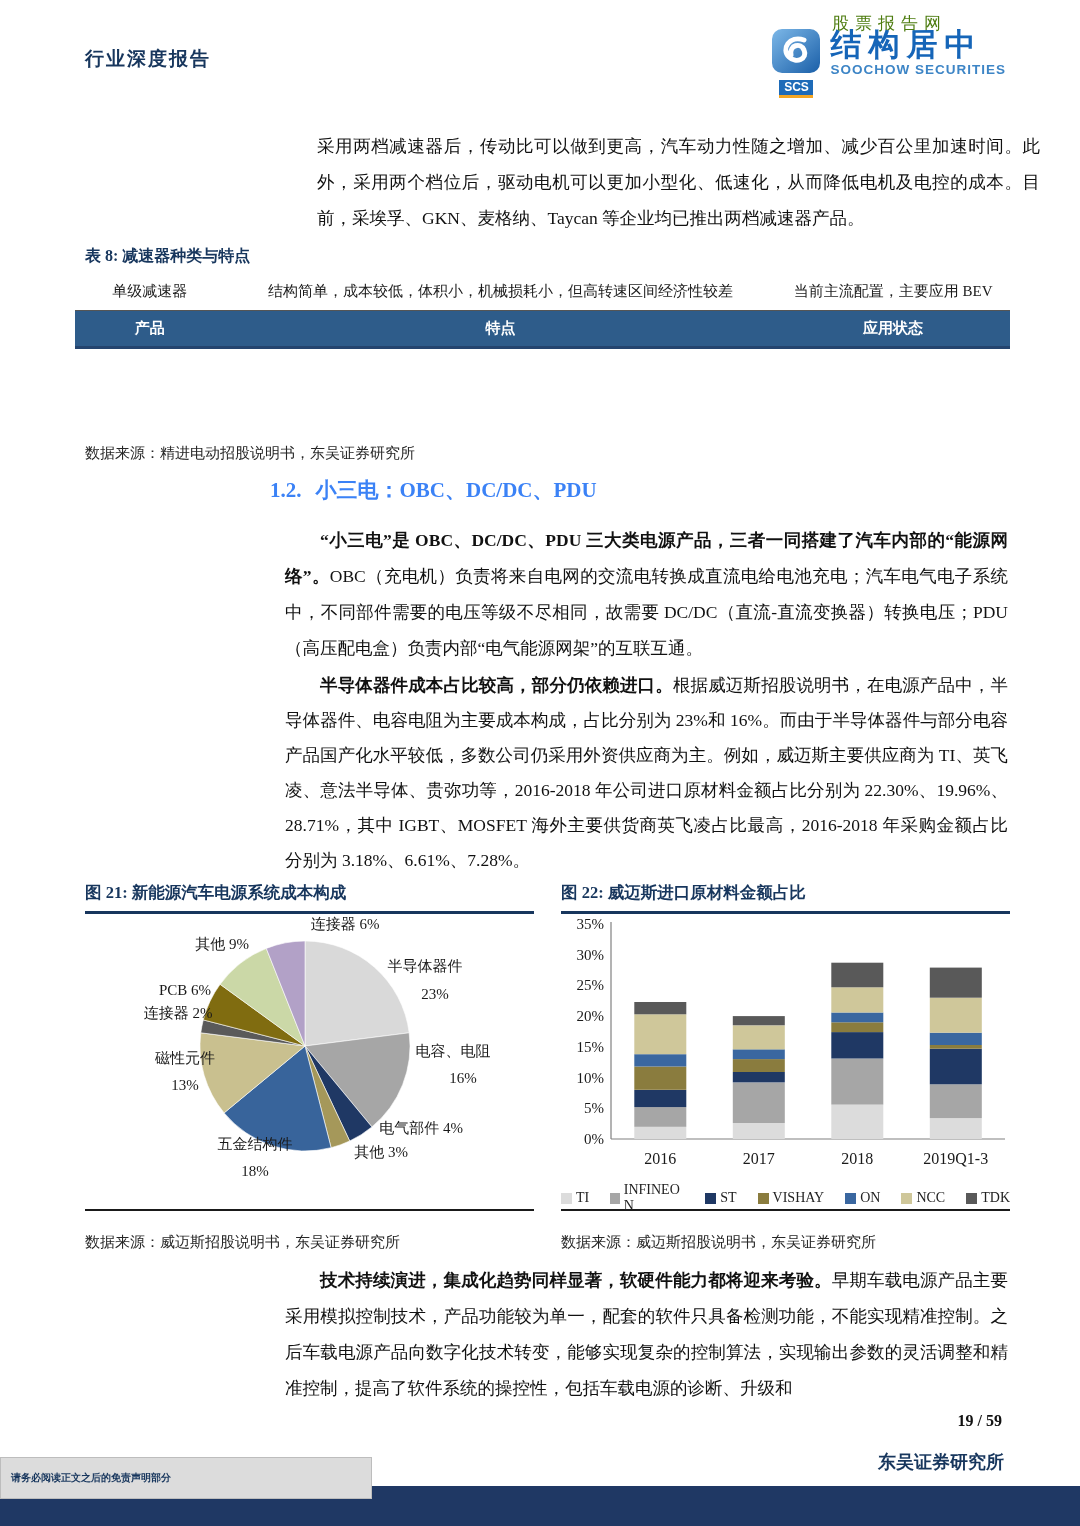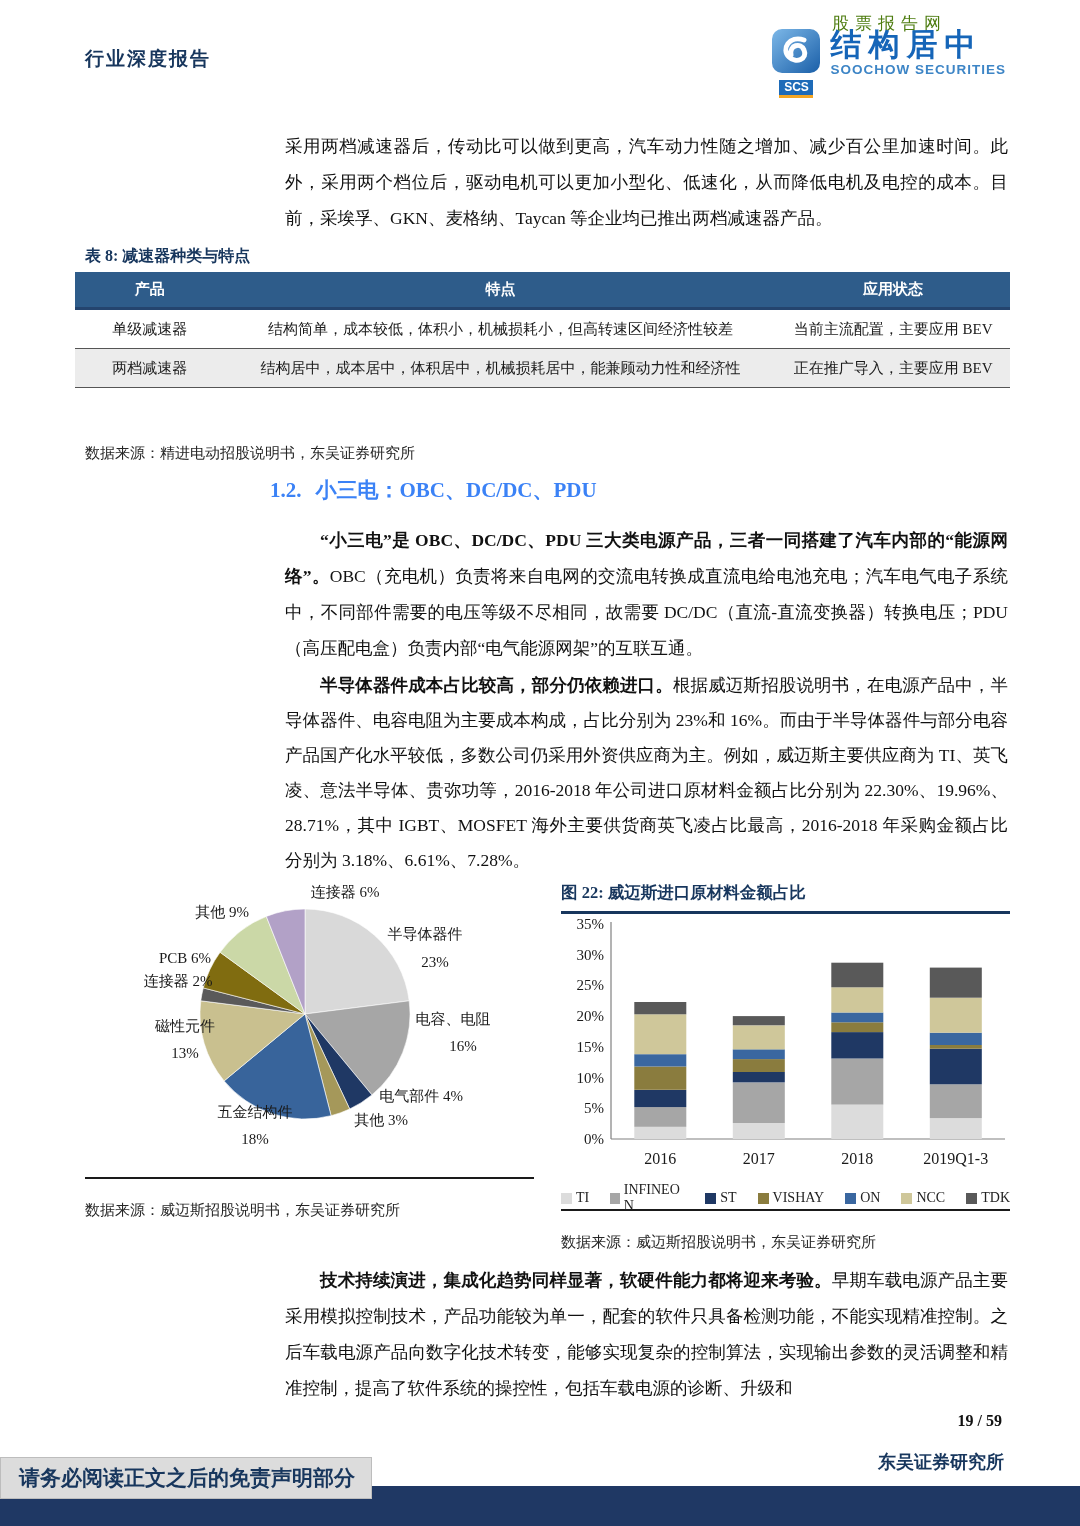--- a/index.html
+++ b/index.html
@@ -42,22 +42,22 @@
   .legend { display:flex; justify-content:center; gap:21px; font-size:14px; color:#222; margin-top:2px;
             font-family:"Liberation Serif",serif; }
   .legend-item { display:flex; align-items:center; gap:4px; }
   .legend-swatch { width:11px; height:11px; display:inline-block; }
   .fig-source { border-top:2px solid #1a1a1a; padding-top:22px; font-size:15px; color:#262626; }
   svg text { font-family:"Liberation Serif",serif; }
   
   .page-num { position:absolute; right:78px; top:1412px; font-size:16px; font-weight:600; color:#111; }
   .institute { position:absolute; right:76px; top:1450px; font-size:18px; font-weight:bold; color:#17365d; }
   .disclaimer { position:absolute; left:0; top:1457px; width:372px; height:42px; background:#dcdcdc;
-                border:1px solid #bdbdbd; color:#17365d; font-weight:bold; font-size:21px;
-                display:flex; align-items:center; padding-left:18px; }
+                border:1px solid #bdbdbd; color:#17365d; font-weight:bold; font-size:10px;
+                display:flex; align-items:center; padding-left:10px; }
   .footer-bar { position:absolute; left:0; bottom:0; width:1080px; height:40px; background:#1f3864; }
 </style>
 </head>
 <body>
 
 <div class="page">
 
   <div class="report-type">行业深度报告</div>
   <div class="watermark">股票报告网</div>
   <div class="logo">
@@ -75,65 +75,61 @@
         </svg>
       </span>
       <div class="logo-scs">SCS</div>
     </div>
     <div class="logo-text">
       <div class="cn">结构居中</div>
       <div class="en">SOOCHOW SECURITIES</div>
     </div>
   </div>
 
-  <p class="para" style="top:128px;">
+  <p class="para" style="top:128px;margin-left:32px;">
     <span>采用两档减速器后，传动比可以做到更高，汽车动力性随之增加、减少百公里加速时间。此外，采用两个档位后，驱动电机可以更加小型化、低速化，从而降低电机及电控的成本。目前，采埃孚、GKN、麦格纳、Taycan 等企业均已推出两档减速器产品。</span>
   </p>
 
   <div class="tbl-caption">表 8: 减速器种类与特点</div>
   <table class="reducer">
     <colgroup>
         <col class="col-prod">
         <col class="col-feat">
         <col class="col-app">
       </colgroup>
     <tbody>
         <tr>
+      <td>单级减速器</td>
+      <td>结构简单，成本较低，体积小，机械损耗小，但高转速区间经济性较差</td>
+      <td>当前主流配置，主要应用 BEV</td>
+    </tr>
+    <tr>
       <th>产品</th>
       <th>特点</th>
       <th>应用状态</th>
     </tr>
-    <tr>
-      <td>单级减速器</td>
-      <td>结构简单，成本较低，体积小，机械损耗小，但高转速区间经济性较差</td>
-      <td>当前主流配置，主要应用 BEV</td>
-    </tr>
-    <tr class="alt">
-      <td>两档减速器</td>
-      <td>结构居中，成本居中，体积居中，机械损耗居中，能兼顾动力性和经济性</td>
-      <td>正在推广导入，主要应用 BEV</td>
-    </tr>
   </tbody>
     </table>
   <div class="tbl-source">数据来源：精进电动招股说明书，东吴证券研究所</div>
 
   <div class="section-heading">
     <span class="num">1.2.</span><span>小三电：OBC、DC/DC、PDU</span>
   </div>
 
   <p class="para indent" style="top:522px;">
     <span class="lead">“小三电”是 OBC、DC/DC、PDU 三大类电源产品，三者一同搭建了汽车内部的“能源网络”。</span><span>OBC（充电机）负责将来自电网的交流电转换成直流电给电池充电；汽车电气电子系统中，不同部件需要的电压等级不尽相同，故需要 DC/DC（直流-直流变换器）转换电压；PDU（高压配电盒）负责内部“电气能源网架”的互联互通。</span>
   </p>
 
   <p class="para indent" style="top:668px; line-height:35px;">
     <span class="lead">半导体器件成本占比较高，部分仍依赖进口。</span><span>根据威迈斯招股说明书，在电源产品中，半导体器件、电容电阻为主要成本构成，占比分别为 23%和 16%。而由于半导体器件与部分电容产品国产化水平较低，多数公司仍采用外资供应商为主。例如，威迈斯主要供应商为 TI、英飞凌、意法半导体、贵弥功等，2016-2018 年公司进口原材料金额占比分别为 22.30%、19.96%、28.71%，其中 IGBT、MOSFET 海外主要供货商英飞凌占比最高，2016-2018 年采购金额占比分别为 3.18%、6.61%、7.28%。</span>
   </p>
 
   <div class="figures">
     <div class="figcol">
+      <div class="fig-title">图 21:  新能源汽车电源系统成本构成</div>
       <div class="chart-area">
         <svg id="pie-svg" width="449" height="295" viewBox="0 0 449 295">
             <path d="M 220 132 L 220.0 27.0 A 105 105 0 0 1 324.2 118.8 Z" fill="#d9d9d9" stroke="#ffffff" stroke-width="0.6"></path>
             <path d="M 220 132 L 324.2 118.8 A 105 105 0 0 1 286.9 212.9 Z" fill="#a6a6a6" stroke="#ffffff" stroke-width="0.6"></path>
             <path d="M 220 132 L 286.9 212.9 A 105 105 0 0 1 264.7 227.0 Z" fill="#1f3864" stroke="#ffffff" stroke-width="0.6"></path>
             <path d="M 220 132 L 264.7 227.0 A 105 105 0 0 1 246.1 233.7 Z" fill="#a5985a" stroke="#ffffff" stroke-width="0.6"></path>
             <path d="M 220 132 L 246.1 233.7 A 105 105 0 0 1 139.1 198.9 Z" fill="#38649b" stroke="#ffffff" stroke-width="0.6"></path>
             <path d="M 220 132 L 139.1 198.9 A 105 105 0 0 1 115.8 118.8 Z" fill="#c9c08f" stroke="#ffffff" stroke-width="0.6"></path>
             <path d="M 220 132 L 115.8 118.8 A 105 105 0 0 1 118.3 105.9 Z" fill="#5a5a5a" stroke="#ffffff" stroke-width="0.6"></path>
             <path d="M 220 132 L 118.3 105.9 A 105 105 0 0 1 135.1 70.3 Z" fill="#806c10" stroke="#ffffff" stroke-width="0.6"></path>

